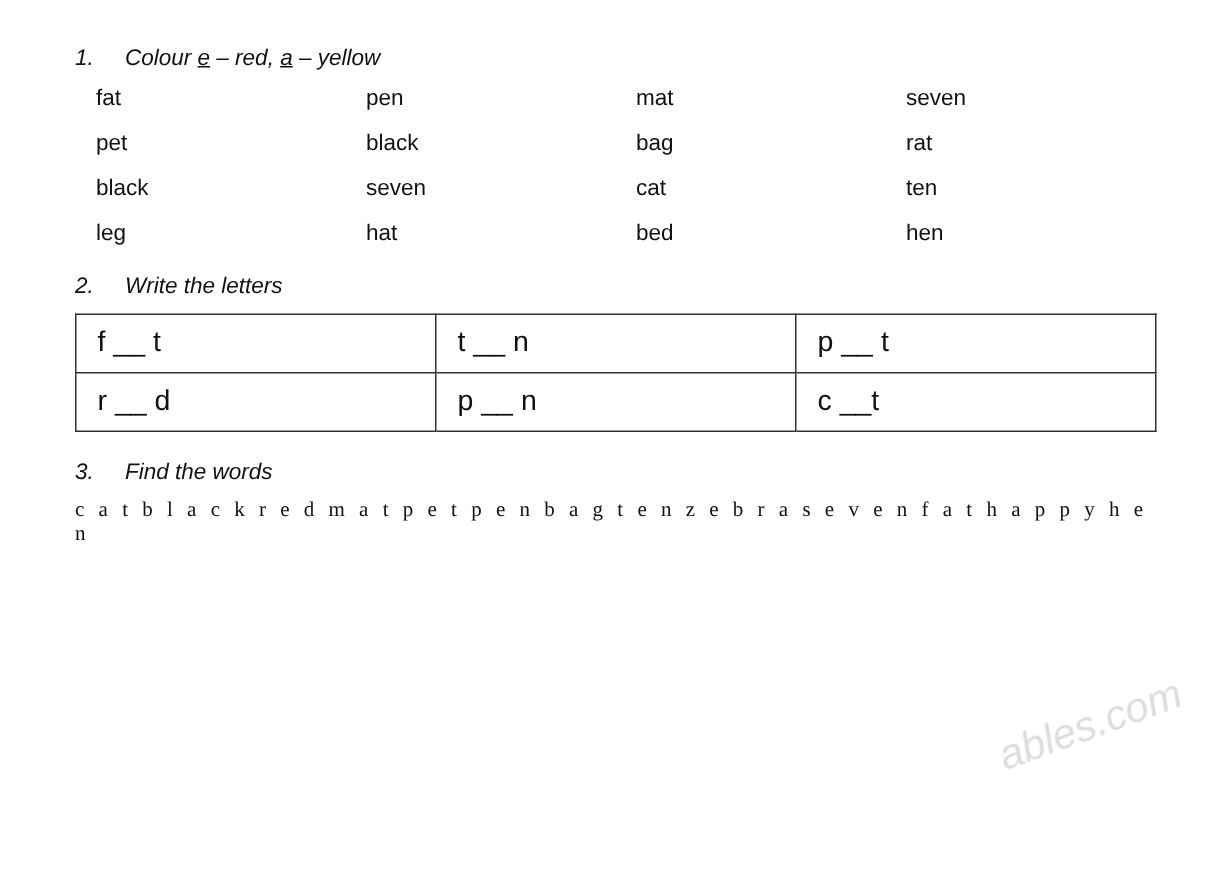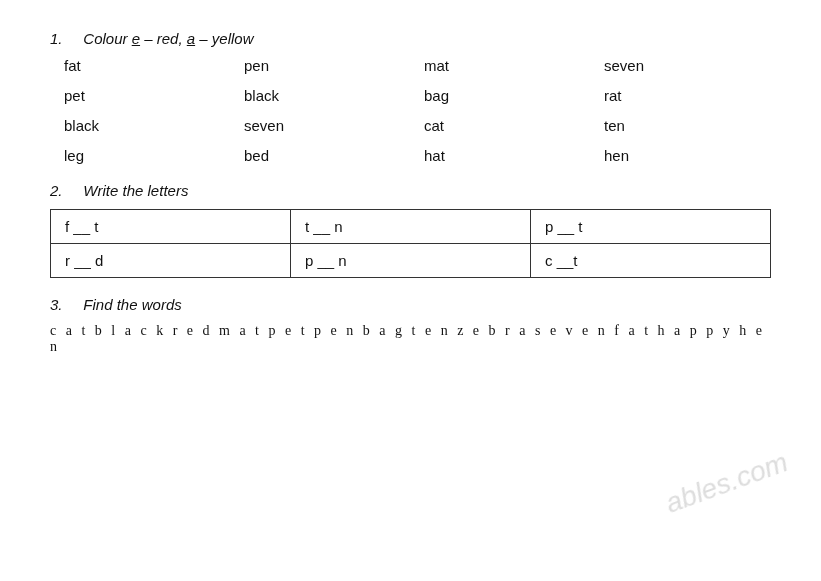--- a/index.html
+++ b/index.html
@@ -46,21 +46,21 @@
     table.letter-table {
       border-collapse: collapse;
       width: 100%;
       margin-top: 8px;
       margin-bottom: 4px;
     }
 
     table.letter-table td {
       border: 1px solid #333;
       padding: 8px 14px;
-      font-size: 15px;
+      font-size: 19px;
       width: 33.33%;
     }
 
     .word-search-line {
       font-size: 14px;
       letter-spacing: 3px;
       margin-top: 8px;
       font-family: Liberation Serif, serif;
     }
 
@@ -97,22 +97,22 @@
     <span class="word-item">black</span>
     <span class="word-item">bag</span>
     <span class="word-item">rat</span>
 
     <span class="word-item">black</span>
     <span class="word-item">seven</span>
     <span class="word-item">cat</span>
     <span class="word-item">ten</span>
 
     <span class="word-item">leg</span>
+    <span class="word-item">hat</span>
     <span class="word-item">bed</span>
-    <span class="word-item">hat</span>
     <span class="word-item">hen</span>
   </div>
 </div>
 
 <div class="section">
   <div class="section-title">
     <span>2.</span>
     &nbsp;&nbsp;&nbsp;
     <span>Write the letters</span>
   </div>

